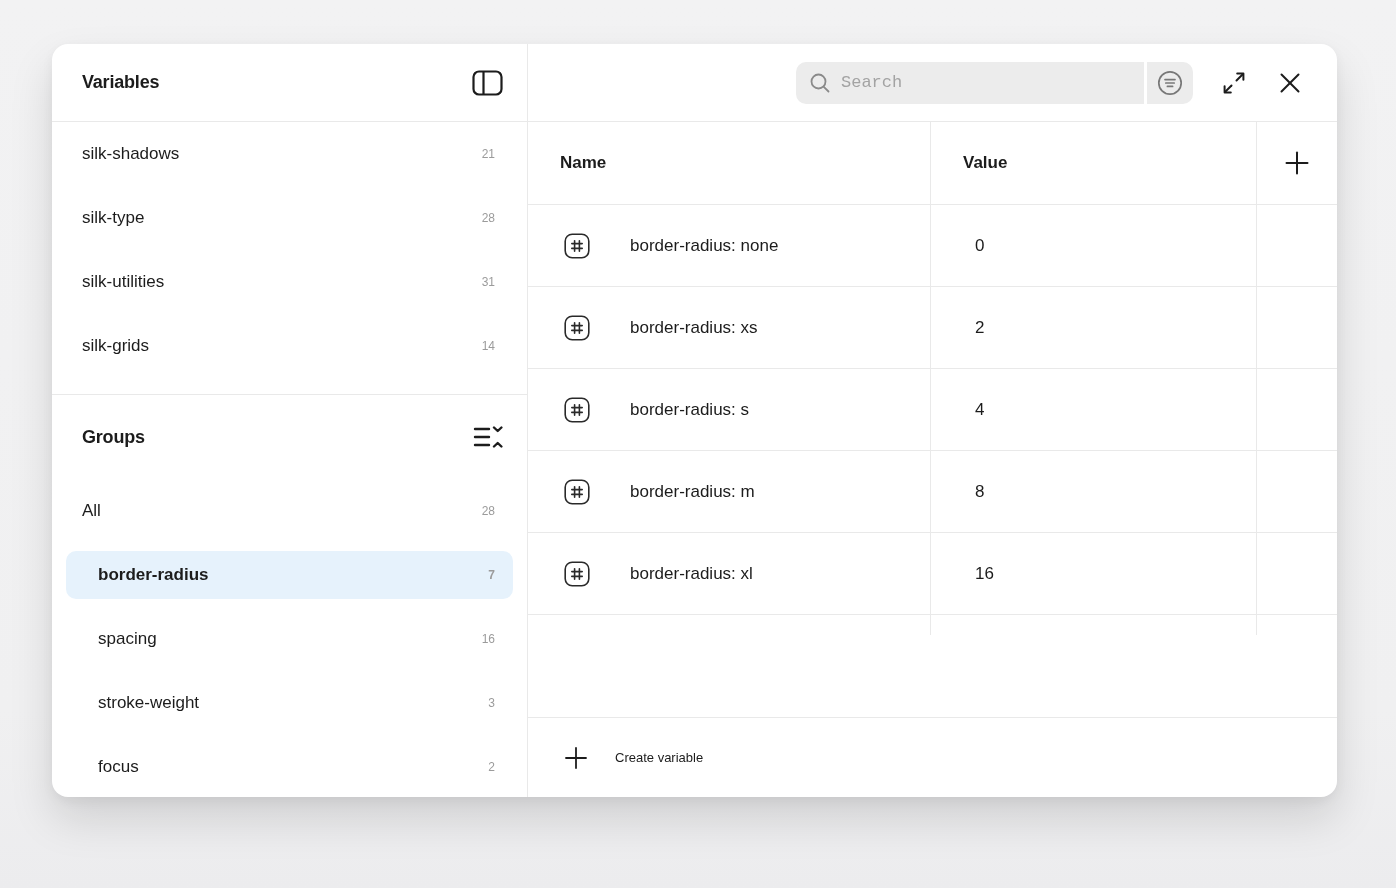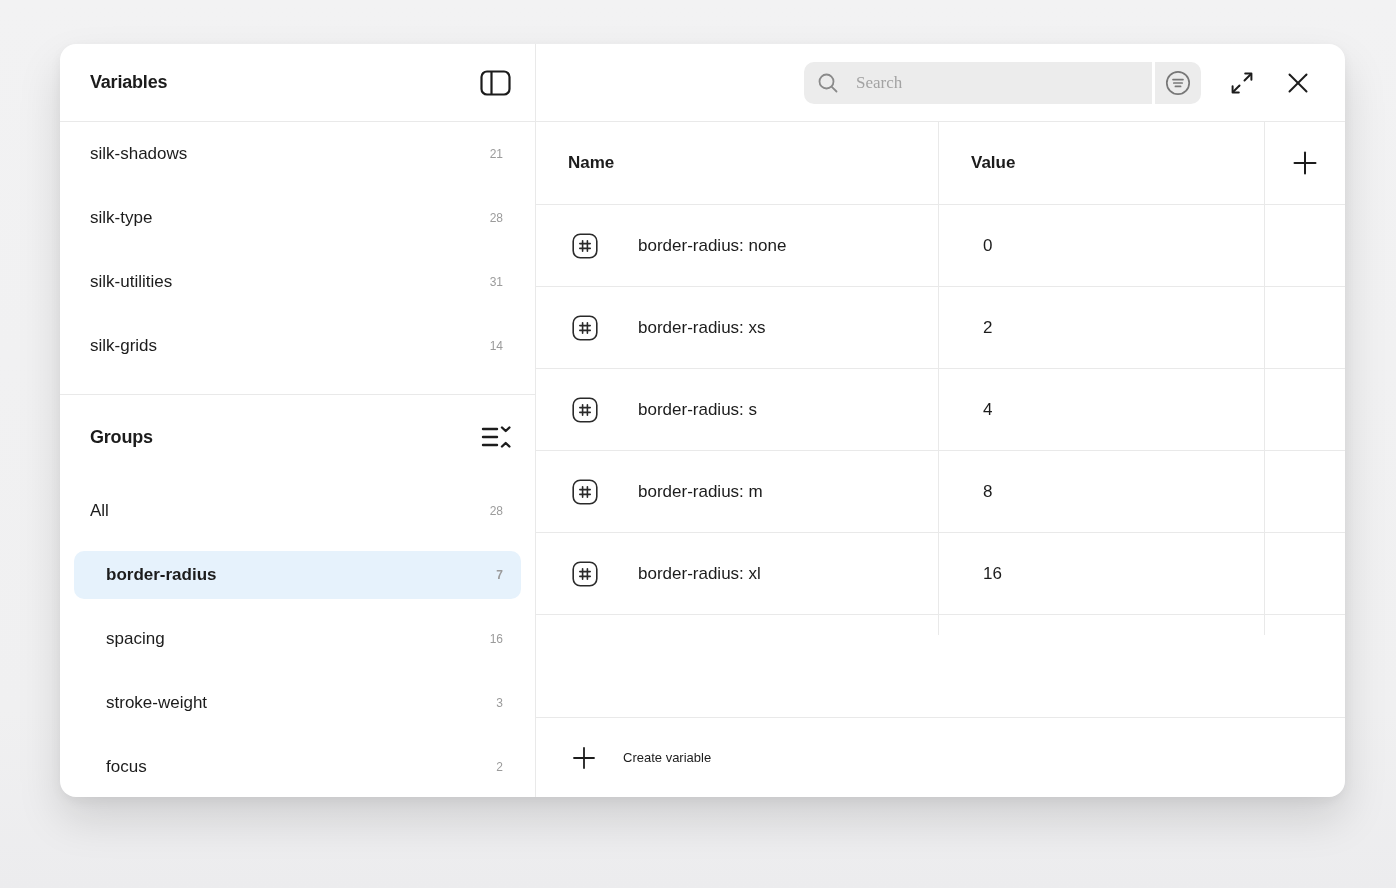--- a/index.html
+++ b/index.html
@@ -5,21 +5,21 @@
   * { box-sizing: border-box; margin: 0; padding: 0; }
   html, body { width: 1396px; height: 888px; overflow: hidden; }
   body {
     background: linear-gradient(180deg, #f2f2f3 0%, #f0f0f1 80%, #ececee 100%);
     font-family: "Liberation Sans", "DejaVu Sans", sans-serif;
     color: #1c1c1c;
     -webkit-font-smoothing: antialiased;
   }
 
   .dialog {
-    position: absolute; left: 60px; top: 44px;
+    position: absolute; left: 52px; top: 44px;
     width: 1285px; height: 753px;
     background: #ffffff; border-radius: 16px;
     box-shadow: 0 22px 44px rgba(0,0,0,.13), 0 4px 12px rgba(0,0,0,.05);
     display: flex; overflow: hidden;
   }
 
   
   .sidebar { width: 476px; flex: 0 0 476px; border-right: 1px solid #e9e9e9; display: flex; flex-direction: column; }
   .sb-header { height: 78px; flex: 0 0 78px; border-bottom: 1px solid #e9e9e9; display: flex; align-items: center; justify-content: space-between; padding: 0 24px 0 30px; }
   .sb-title { font-size: 18px; font-weight: 700; letter-spacing: -0.2px; }
@@ -33,21 +33,21 @@
 
   .section-divider { margin-top: 16px; border-top: 1px solid #e9e9e9; }
   .sb-groups-header { height: 84px; flex: 0 0 84px; display: flex; align-items: center; justify-content: space-between; padding: 0 24px 0 30px; }
   .sb-groups-title { font-size: 18px; font-weight: 700; letter-spacing: -0.2px; }
 
   
   .main { flex: 1; display: flex; flex-direction: column; min-width: 0; }
   .main-header { height: 78px; flex: 0 0 78px; border-bottom: 1px solid #e9e9e9; display: flex; align-items: center; justify-content: flex-end; padding-right: 32px; }
   .search-group { display: flex; align-items: center; }
   .search-field { width: 348px; height: 42px; background: #ececec; border-radius: 10px 0 0 10px; display: flex; align-items: center; padding: 0 12px 0 13px; }
-  .search-field input { flex: 1; border: none; background: transparent; outline: none; font-family: Liberation Serif, serif; font-size: 17px; color: #b91c1c; margin-left: 17px; }
+  .search-field input { flex: 1; border: none; background: transparent; outline: none; font-family: Liberation Mono, monospace; font-size: 17px; color: #b91c1c; margin-left: 10px; }
   .search-field input::placeholder { color: #a3a3a3; }
   .filter-btn { width: 46px; height: 42px; margin-left: 3px; background: #ececec; border: none; border-radius: 0 10px 10px 0; display: flex; align-items: center; justify-content: center; cursor: pointer; }
   .hdr-ghost-btn { width: 30px; height: 30px; margin-left: 26px; background: none; border: none; display: flex; align-items: center; justify-content: center; cursor: pointer; }
 
   .thead { height: 83px; flex: 0 0 83px; border-bottom: 1px solid #e9e9e9; display: flex; font-weight: 700; font-size: 17px; }
   .col-name  { width: 402px; flex: 0 0 402px; display: flex; align-items: center; padding-left: 32px; }
   .col-value { width: 326px; flex: 0 0 326px; border-left: 1px solid #e9e9e9; display: flex; align-items: center; padding-left: 32px; }
   .col-add   { flex: 1; border-left: 1px solid #e9e9e9; display: flex; align-items: center; justify-content: center; }
 
   .tbody { flex: 1; display: flex; flex-direction: column; overflow: hidden; }

